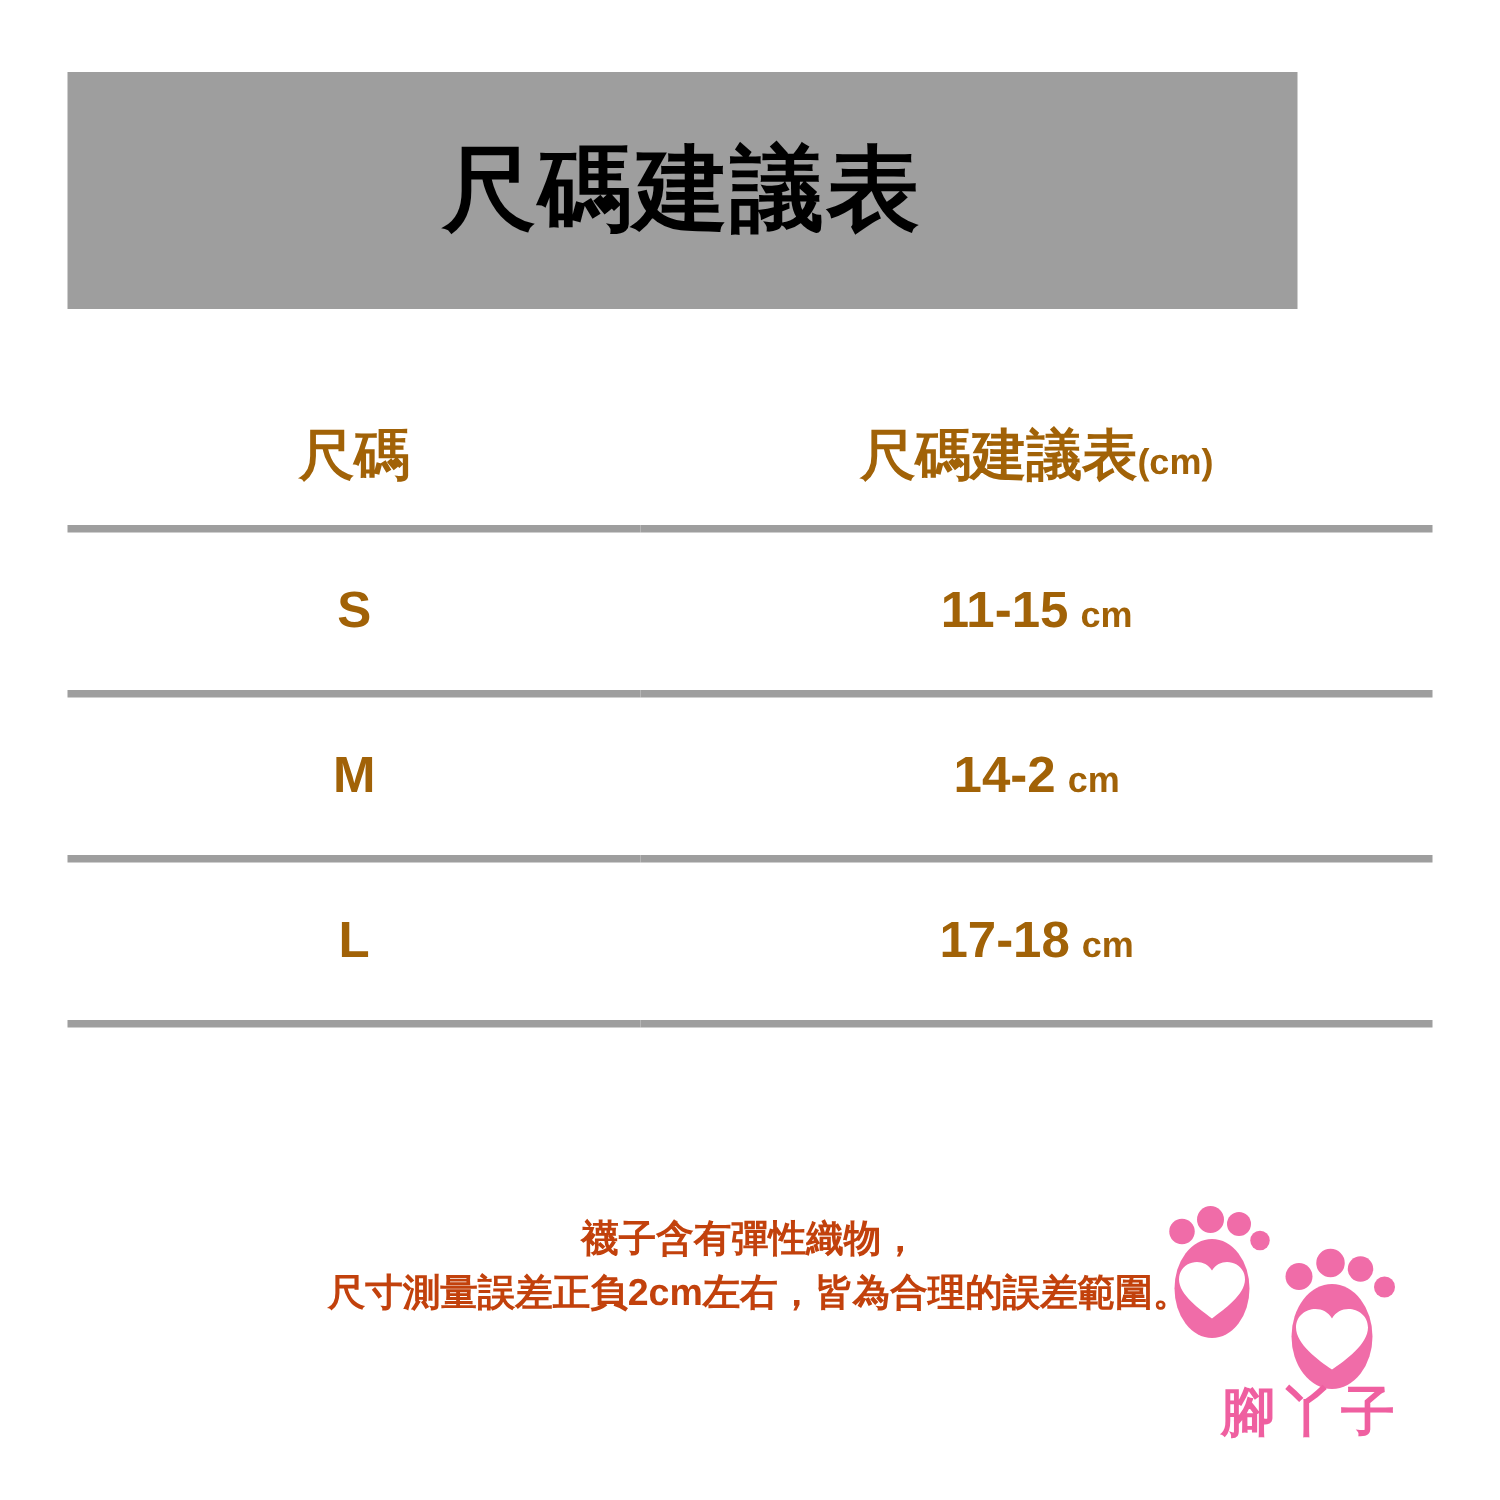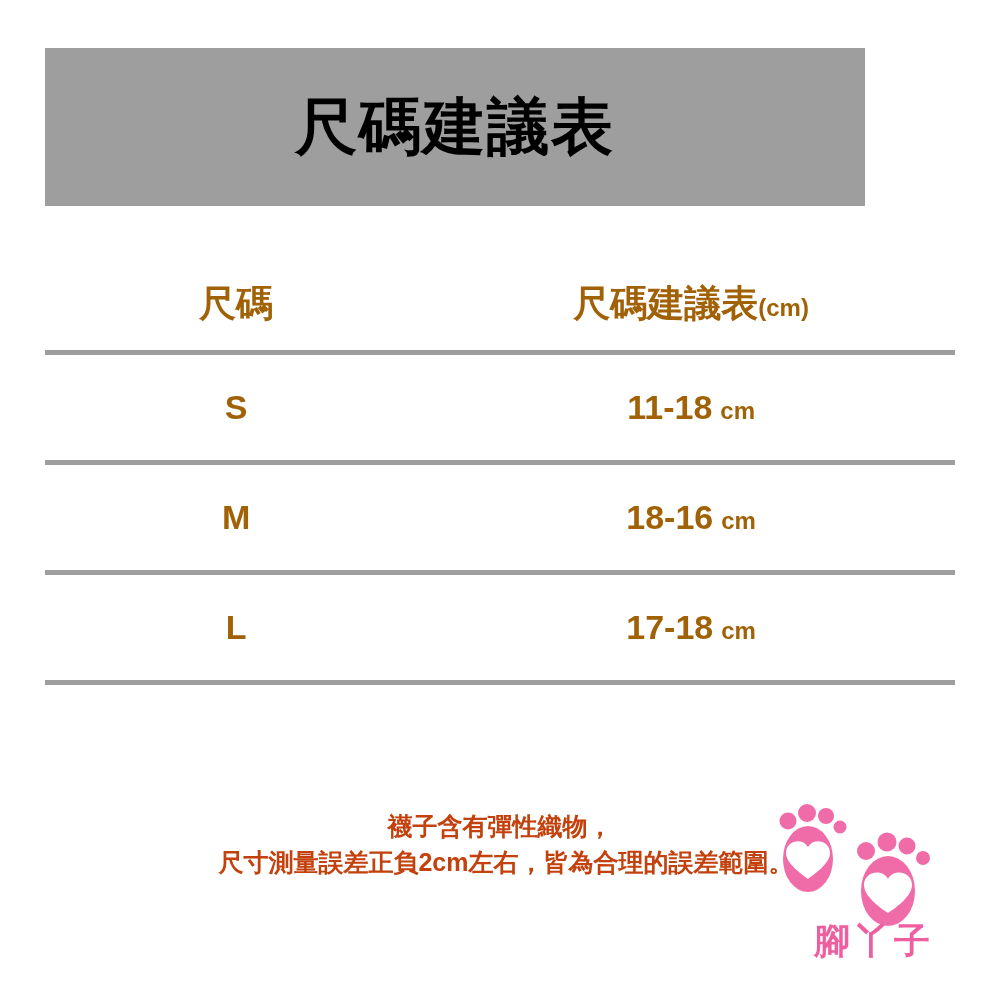--- a/index.html
+++ b/index.html
@@ -139,27 +139,27 @@
           <th class="col-size">尺碼</th>
           <th class="col-len">
             <span>尺碼建議表</span><span class="head-unit">(cm)</span>
           </th>
         </tr>
       </thead>
       <tbody>
         <tr class="body-row">
           <td class="col-size">S</td>
           <td class="col-len">
-            <span>11-18</span><span class="len-unit">cm</span>
+            <span>11-15</span><span class="len-unit">cm</span>
           </td>
         </tr>
         <tr class="body-row">
           <td class="col-size">M</td>
           <td class="col-len">
-            <span>18-16</span><span class="len-unit">cm</span>
+            <span>14-2</span><span class="len-unit">cm</span>
           </td>
         </tr>
         <tr class="body-row">
           <td class="col-size">L</td>
           <td class="col-len">
             <span>17-18</span><span class="len-unit">cm</span>
           </td>
         </tr>
       </tbody>
     </table>

